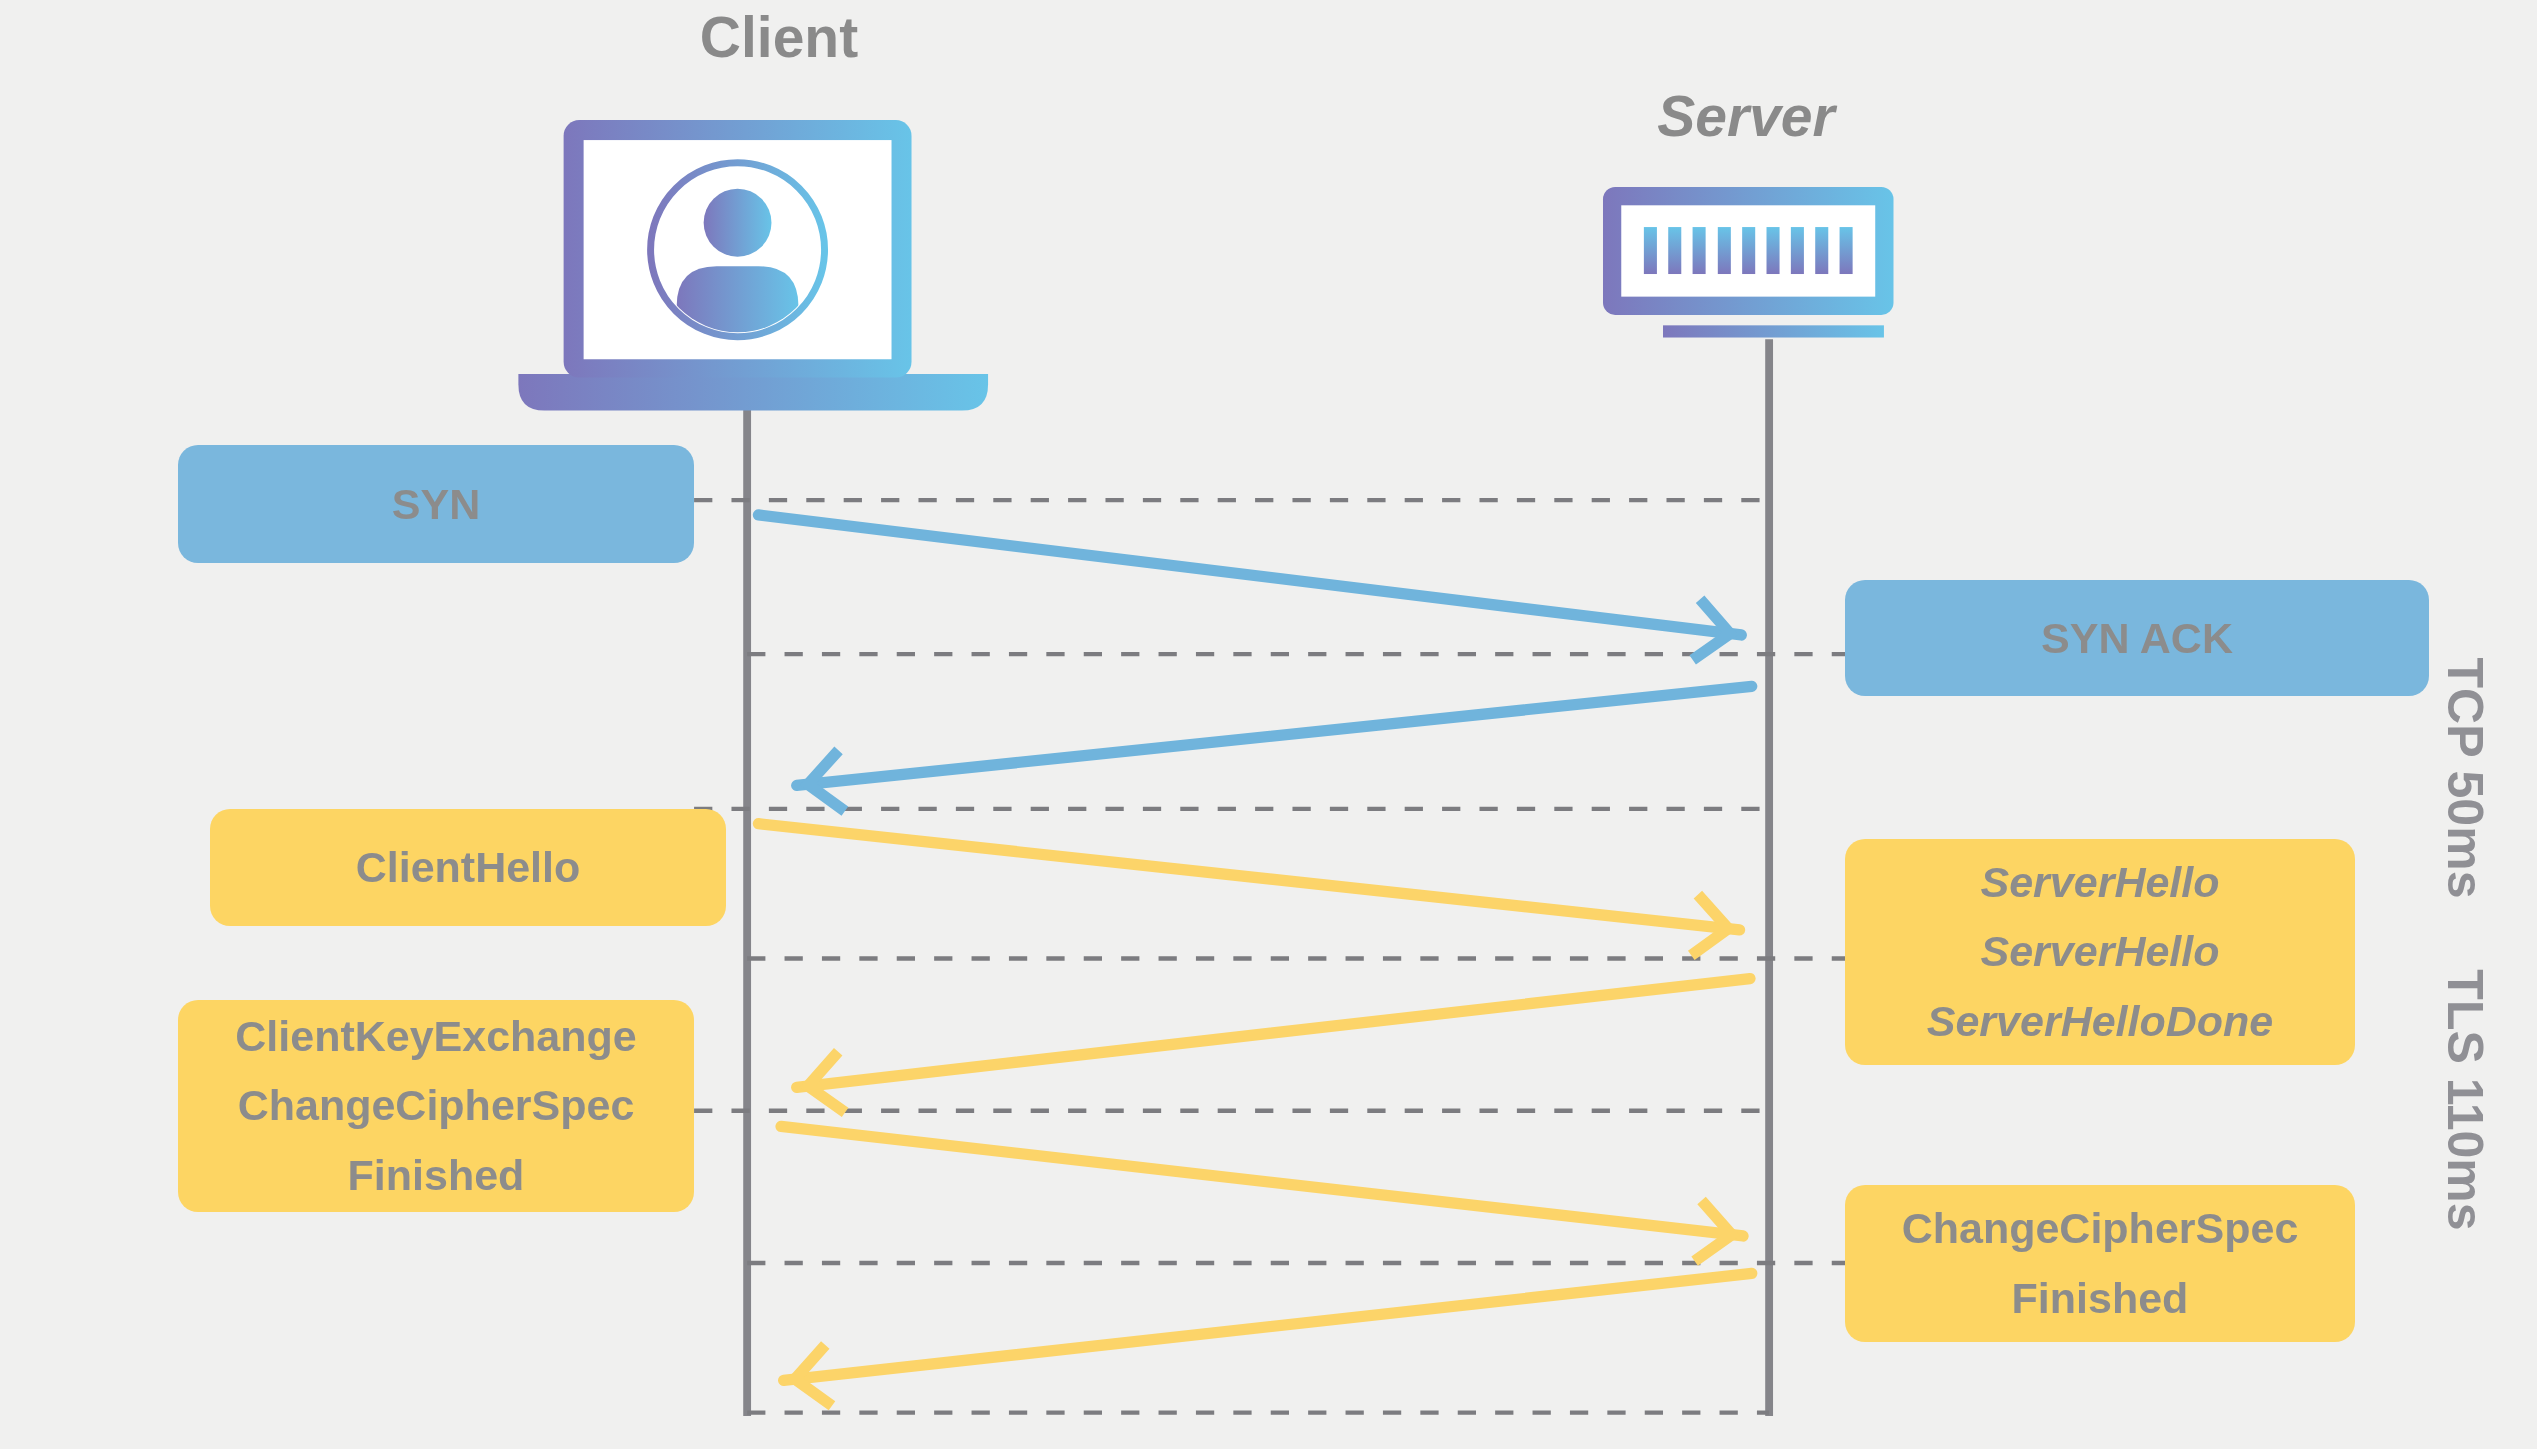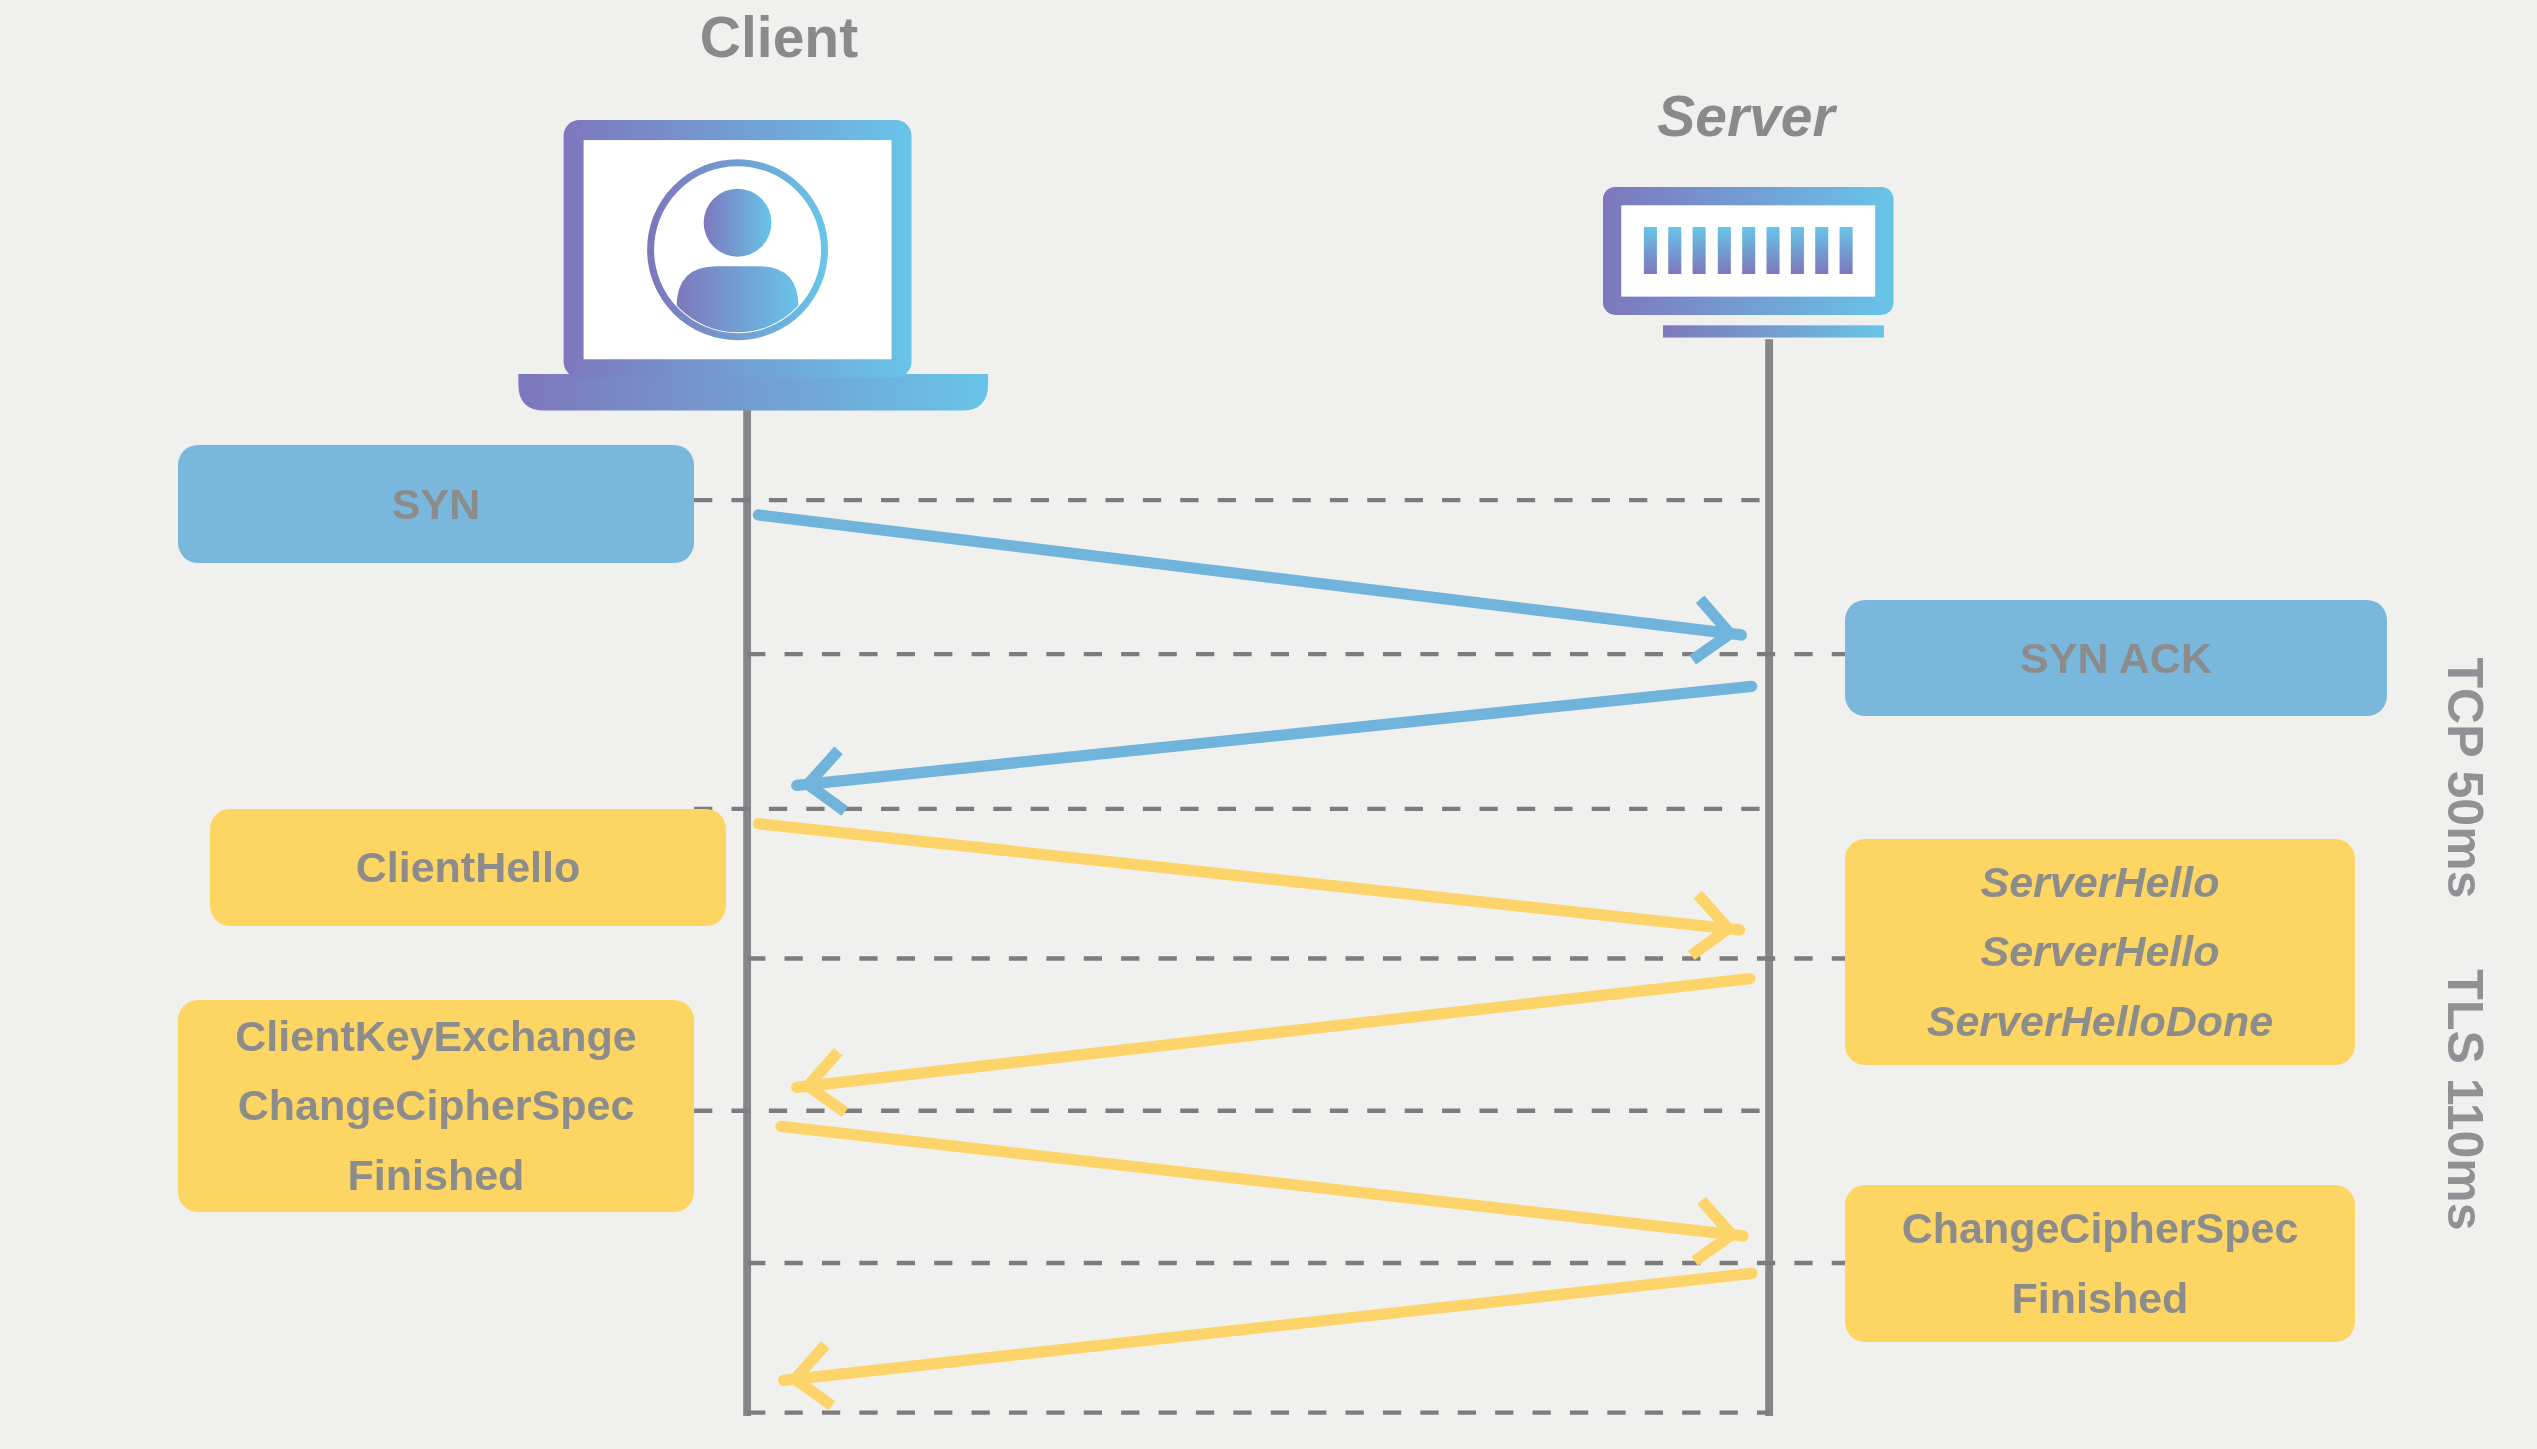--- a/index.html
+++ b/index.html
@@ -26,21 +26,21 @@
     font-size:43px; font-weight:700; color:#8c8c8c;
     text-align:center; line-height:1.6;border-radius:20px;
   }
   .msg-box.tcp{background:var(--tcp-box);}
   .msg-box.tls{background:var(--tls-box);}
   .msg-box span{display:block;}
   .box-syn        {left:178px; top:445px;  width:516px; height:118px;}
   .box-ack        {left:178px; top:690px;  width:516px; height:118px;}
   .box-clienthello{left:178px; top:809px;  width:516px; height:117px;margin-left:32px;}
   .box-ckx        {left:178px; top:1000px; width:516px; height:212px; line-height:1.62;}
-  .box-synack     {left:1845px;top:600px;  width:542px; height:116px;}
+  .box-synack     {left:1845px;top:580px;  width:584px; height:116px;}
   .box-serverhello{left:1845px;top:839px;  width:510px; height:226px; line-height:1.62;font-style:italic;}
   .box-ccs        {left:1845px;top:1185px; width:510px; height:157px; line-height:1.62;}
   .phase-label{
     position:absolute; transform:translate(-50%,-50%) rotate(90deg);
     font-size:50px; font-weight:700; color:#909095;
     text-align:center; line-height:1.06; white-space:nowrap;
   }
   .phase-tcp{left:2464px; top:778px;}
   .phase-tls{left:2464px; top:1100px;}
   .lifeline{stroke:var(--line-gray); stroke-width:9;}

